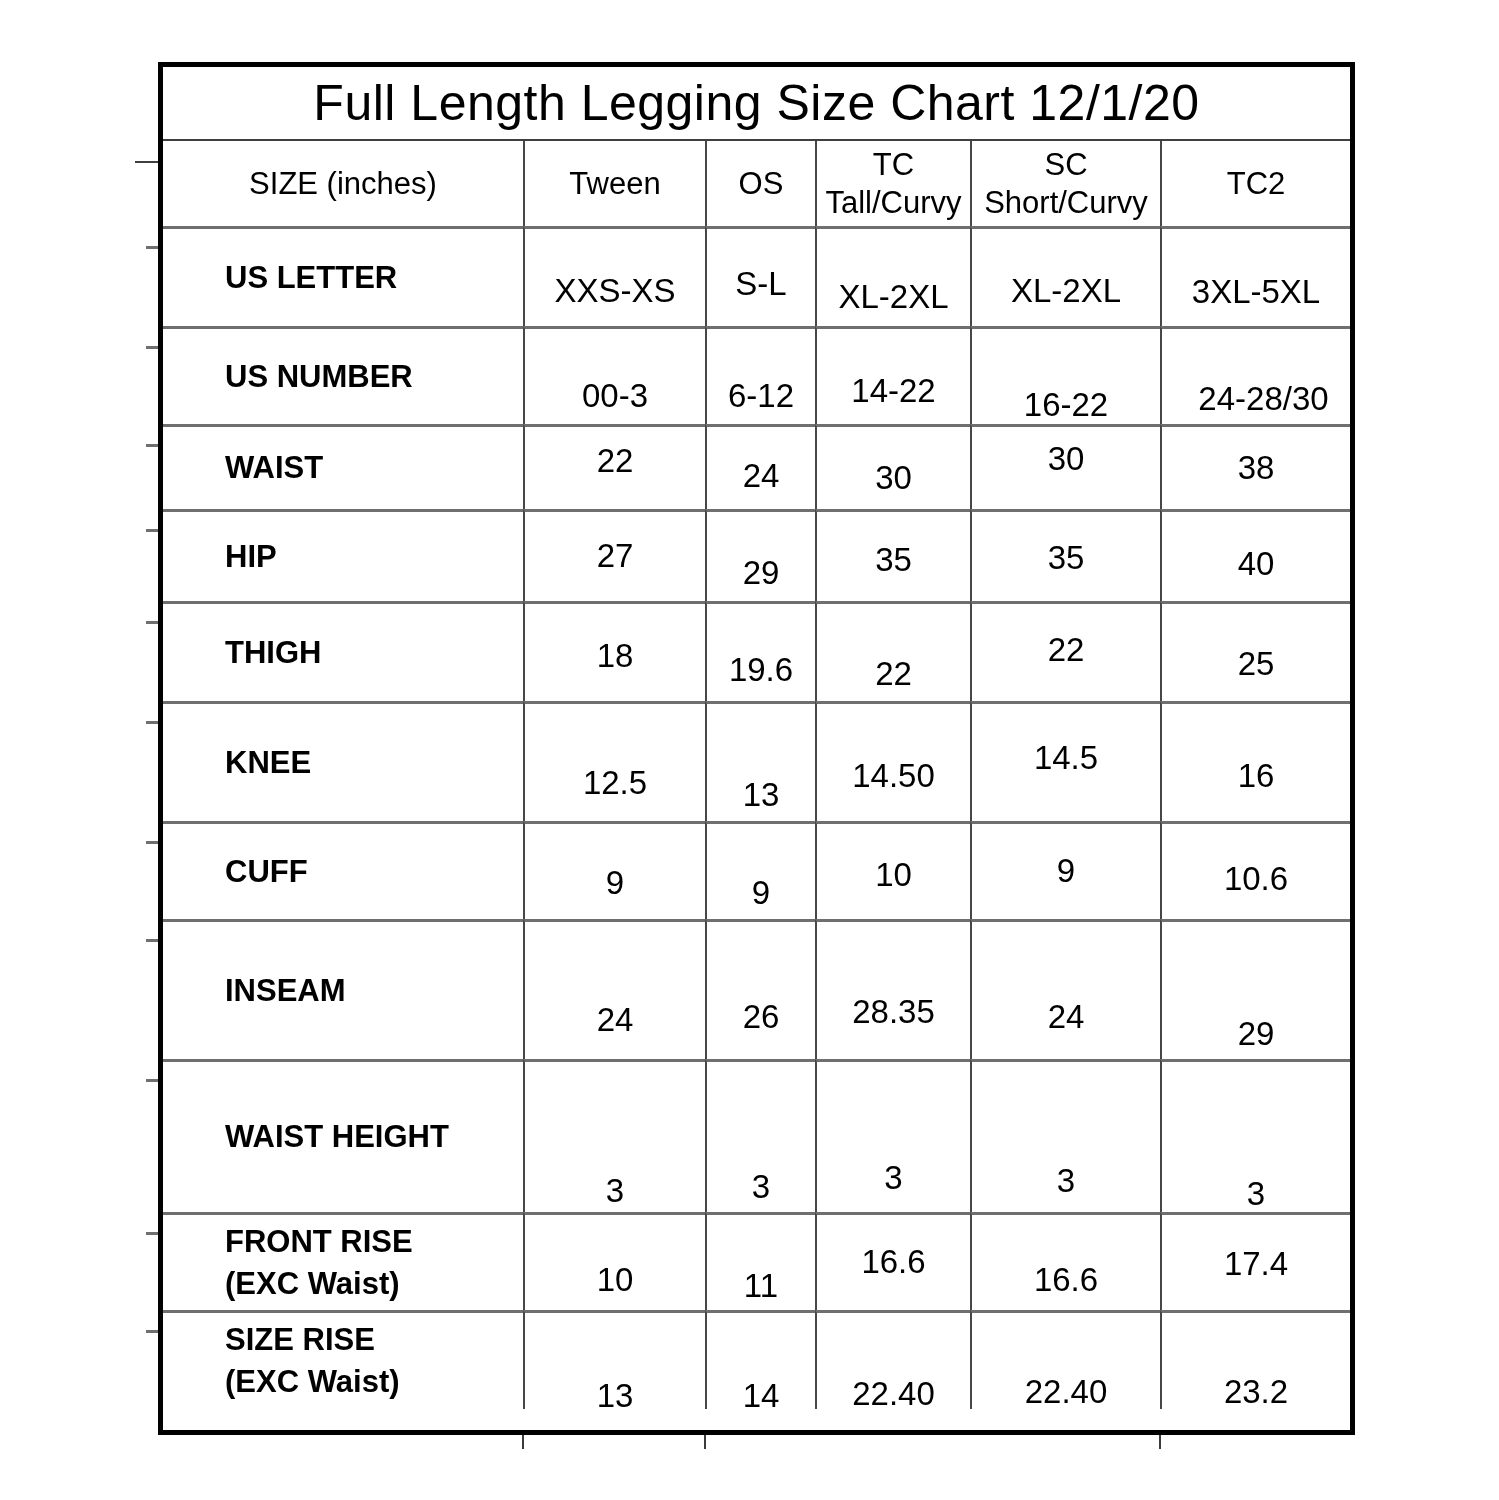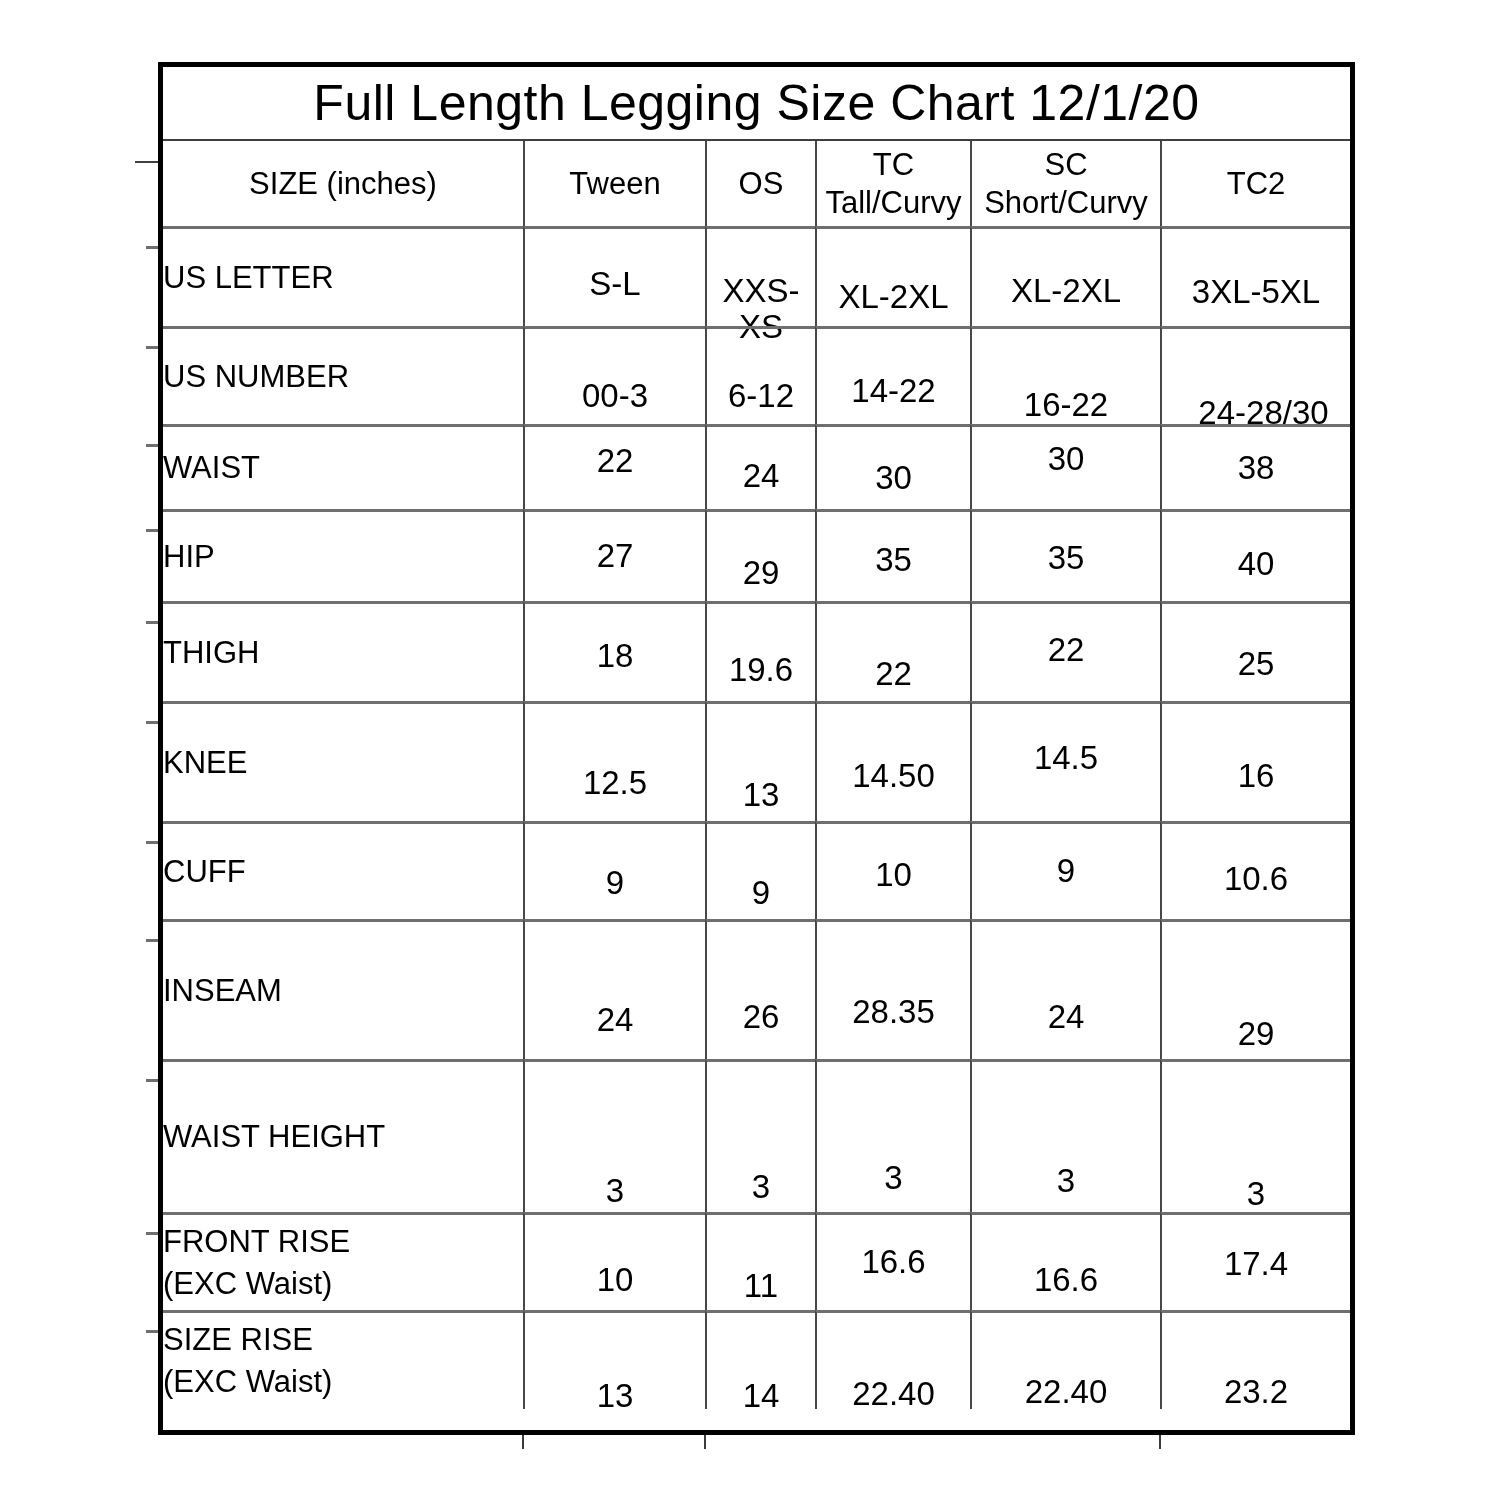--- a/index.html
+++ b/index.html
@@ -24,23 +24,24 @@
     width:1187px;
   }
   .cell{position:relative;box-sizing:border-box;overflow:visible}
   .cell.bl{border-left:2px solid #474747}
   .cell.bt{border-top:3px solid #6f6f6f}
   .hdr{
     display:flex;align-items:center;justify-content:center;text-align:center;
     font-size:31px;line-height:1.22;white-space:pre-line;height:100%;
   }
   .lbl{
-    display:flex;align-items:center;
+    display:flex;align-items:center;padding-left:62px;
     font-size:31px;line-height:1.35;white-space:pre-line;height:100%;
     box-sizing:border-box;
+    font-weight:bold;
   }
   .val{
     position:absolute;left:0;right:0;text-align:center;font-size:33px;line-height:36px;
   }
   .tick{position:absolute;height:3px;width:12px;left:-17px;background:#6f6f6f}
   .tick.long{width:23px;left:-28px;height:2px;background:#3f3f3f}
   .stub{position:absolute;width:2px;height:14px;background:#3b3b3b;top:calc(100% + 5px)}
 </style>
 </head>
 <body>
@@ -65,26 +66,26 @@
         <div class="hdr">SC
 Short/Curvy</div>
       </div>
       <div class="cell bl">
         <div class="hdr">TC2</div>
       </div>
       <div class="cell bt">
         <div class="lbl">US LETTER</div>
       </div>
       <div class="cell bt bl">
+        <div class="val" style="top: 44px;">XXS-XS</div>
+      </div>
+      <div class="cell bt bl">
         <div class="val" style="top: 37px;">S-L</div>
       </div>
       <div class="cell bt bl">
-        <div class="val" style="top: 44px;">XXS-XS</div>
-      </div>
-      <div class="cell bt bl">
         <div class="val" style="top: 50px;">XL-2XL</div>
       </div>
       <div class="cell bt bl">
         <div class="val" style="top: 44px;">XL-2XL</div>
       </div>
       <div class="cell bt bl">
         <div class="val" style="top: 45px;">3XL-5XL</div>
       </div>
       <div class="cell bt">
         <div class="lbl">US NUMBER</div>
@@ -95,21 +96,21 @@
       <div class="cell bt bl">
         <div class="val" style="top: 49px;">6-12</div>
       </div>
       <div class="cell bt bl">
         <div class="val" style="top: 44px;">14-22</div>
       </div>
       <div class="cell bt bl">
         <div class="val" style="top: 58px;">16-22</div>
       </div>
       <div class="cell bt bl">
-        <div class="val" style="top: 66px; padding-left: 15px;">24-28/30</div>
+        <div class="val" style="top: 52px; padding-left: 15px;">24-28/30</div>
       </div>
       <div class="cell bt">
         <div class="lbl">WAIST</div>
       </div>
       <div class="cell bt bl">
         <div class="val" style="top: 16px;">22</div>
       </div>
       <div class="cell bt bl">
         <div class="val" style="top: 31px;">24</div>
       </div>

